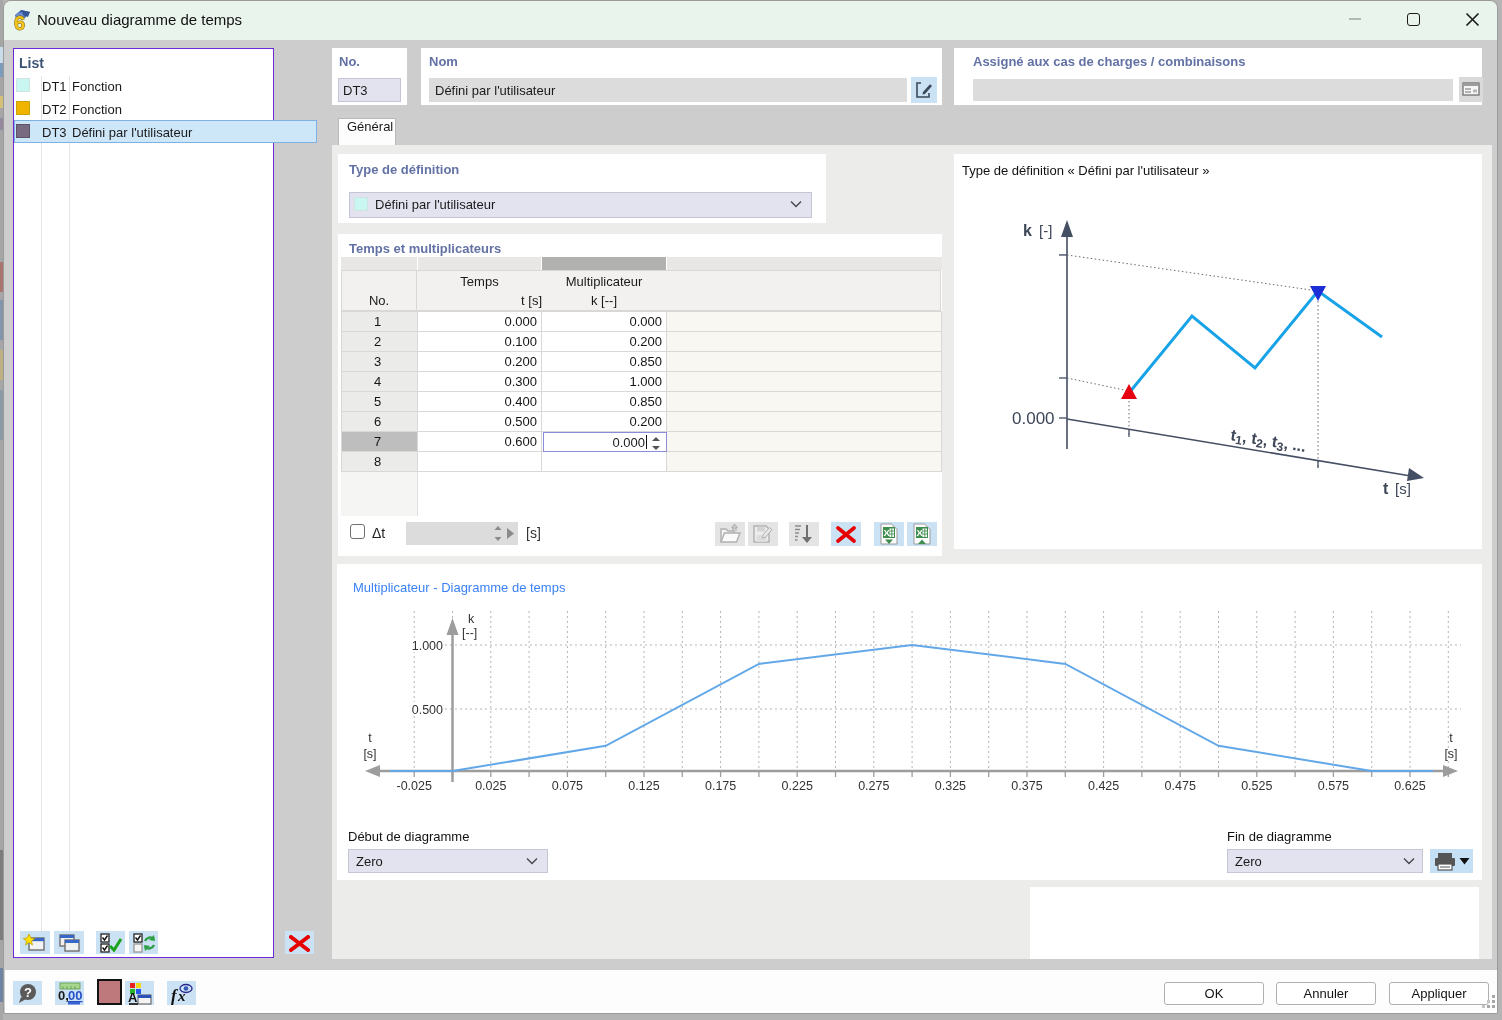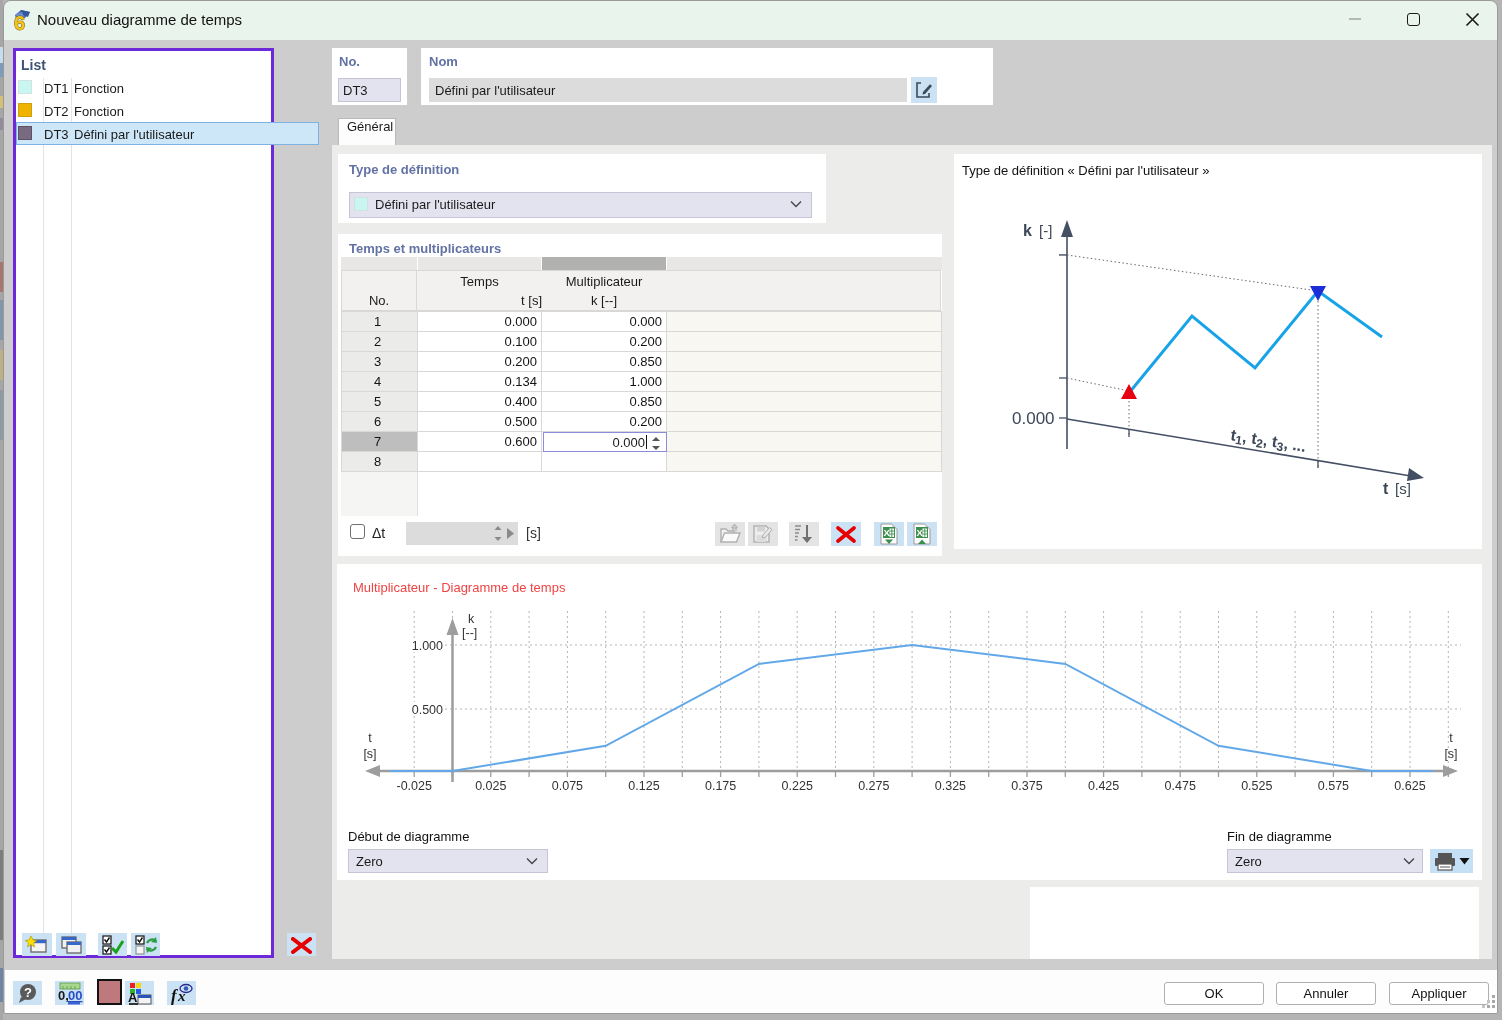--- a/index.html
+++ b/index.html
@@ -38,21 +38,21 @@
       <polygon points="5,6 11,4 13,9 6,11" fill="#6d8fd0"></polygon>
       <text x="3" y="22" font-size="20" font-weight="bold" fill="#f2c31c" stroke="#7a650f" stroke-width="1" paint-order="stroke" font-family="Liberation Sans">6</text>
     </svg>
 
     <div class="abs" style="left:1345px;top:17px;width:12px;height:2px;background:#b3b9b4"></div>
     <div class="abs" style="left:1403px;top:12px;width:13px;height:13px;border:1.6px solid #1a1a1a;border-radius:3px"></div>
     <svg class="abs" style="left:1461px;top:11px" width="15" height="15" viewBox="0 0 15 15">
       <path d="M1.5 1.5 L13.5 13.5 M13.5 1.5 L1.5 13.5" stroke="#1a1a1a" stroke-width="1.6"></path>
     </svg>
 
-    <div class="panel" style="left:9px;top:47px;width:261px;height:910px;border:3px solid #6d28d9">
+    <div class="panel" style="left:9px;top:47px;width:261px;height:910px;border:1px solid #6d28d9">
       <div class="hdrdark" style="position:absolute;left:5px;top:6px">List</div>
       <div class="abs" style="left:27px;top:27px;width:1px;height:855px;background:#e4e4e4"></div>
       <div class="abs" style="left:55px;top:27px;width:1px;height:855px;background:#e4e4e4"></div>
 
       <div class="abs" style="left:2px;top:29px;width:14px;height:14px;background:#c9f6f1;border:1px solid #cfe4e1"></div>
       <div class="abs txt" style="left:28px;top:30px">DT1</div>
       <div class="abs txt" style="left:58px;top:30px">Fonction</div>
       <div class="abs" style="left:2px;top:52px;width:14px;height:14px;background:#f0b400;border:1px solid #caa20e"></div>
       <div class="abs txt" style="left:28px;top:53px">DT2</div>
       <div class="abs txt" style="left:58px;top:53px">Fonction</div>
@@ -96,28 +96,39 @@
       <svg class="abs" style="left:275px;top:886px" width="21" height="17" viewBox="0 0 21 17">
         <path d="M2 2 L19 15 M19 2 L2 15" stroke="#e60000" stroke-width="4" stroke-linecap="round"></path>
       </svg>
     </div>
 
     <div class="panel" style="left:328px;top:47px;width:75px;height:57px">
       <div class="hdr" style="position:absolute;left:7px;top:6px">No.</div>
       <div class="abs lav" style="left:6px;top:30px;width:63px;height:24px"></div>
       <div class="abs txt" style="left:11px;top:35px">DT3</div>
     </div>
-    <div class="panel" style="left:417px;top:47px;width:572px;height:57px">
+    <div class="panel" style="left:417px;top:47px;width:521px;height:57px">
       <div class="hdr" style="position:absolute;left:8px;top:6px">Nom</div>
       <div class="abs greyfield" style="left:8px;top:30px;width:478px;height:24px"></div>
       <div class="abs txt" style="left:14px;top:35px">Défini par l'utilisateur</div>
       <div class="abs bluebtn" style="left:490px;top:29px;width:26px;height:26px"></div>
       <svg class="abs" style="left:494px;top:33px" width="18" height="18" viewBox="0 0 18 18">
         <path d="M6 2 H2 V16 H14 V12" stroke="#3a4a58" stroke-width="1.6" fill="none"></path>
         <path d="M8 11 L15 3.2 L17 5 L10 13 L7.5 13.6 Z" fill="#3a4a58"></path>
+      </svg>
+    </div>
+    <div class="panel" style="left:950px;top:47px;width:528px;height:57px">
+      <div class="hdr" style="position:absolute;left:19px;top:6px">Assigné aux cas de charges / combinaisons</div>
+      <div class="abs greyfield" style="left:19px;top:31px;width:480px;height:22px"></div>
+      <div class="abs" style="left:505px;top:29px;width:24px;height:25px;background:#dadada"></div>
+      <svg class="abs" style="left:508px;top:34px" width="18" height="15" viewBox="0 0 18 15">
+        <rect x="1" y="1" width="16" height="12" fill="#f6f6f6" stroke="#707070" stroke-width="1.3"></rect>
+        <rect x="1" y="1" width="16" height="3" fill="#9c9c9c"></rect>
+        <path d="M3 7 H9 M3 10 H9" stroke="#707070" stroke-width="1.2"></path>
+        <rect x="11" y="7.5" width="4" height="3" fill="#b9b9b9"></rect>
       </svg>
     </div>
 
     <div class="abs" style="left:328px;top:144px;width:1160px;height:814px;background:#ececeb"></div>
     <div class="abs" style="left:334px;top:117px;width:58px;height:27px;background:#fdfdfd;border:1px solid #b9b9b9;border-bottom:none"></div>
     <div class="abs txt" style="left:343px;top:118px">Général</div>
 
     <div class="panel" style="left:334px;top:153px;width:488px;height:69px">
       <div class="hdr" style="position:absolute;left:11px;top:8px">Type de définition</div>
       <div class="abs lav" style="left:11px;top:38px;width:463px;height:26px"></div>
@@ -169,21 +180,21 @@
               <td class="cream"></td>
             </tr>
         <tr>
               <td class="rowhdr">3</td>
               <td class="valcell">0.200</td>
               <td class="valcell">0.850</td>
               <td class="cream"></td>
             </tr>
         <tr>
               <td class="rowhdr">4</td>
-              <td class="valcell">0.134</td>
+              <td class="valcell">0.300</td>
               <td class="valcell">1.000</td>
               <td class="cream"></td>
             </tr>
         <tr>
               <td class="rowhdr">5</td>
               <td class="valcell">0.400</td>
               <td class="valcell">0.850</td>
               <td class="cream"></td>
             </tr>
         <tr>
@@ -304,21 +315,21 @@
         <polygon points="356,132 372,132 364,147" fill="#1b2ed8"></polygon>
         <g transform="rotate(9 276 286)" fill="#3d4758" font-family="Liberation Sans">
           <text x="276" y="286" font-size="16" font-weight="bold">t<tspan font-size="12" dy="3">1</tspan><tspan dy="-3">, t</tspan><tspan font-size="12" dy="3">2</tspan><tspan dy="-3">, t</tspan><tspan font-size="12" dy="3">3</tspan><tspan dy="-3">, ...</tspan></text>
         </g>
         <text x="429" y="340" font-size="16" font-weight="bold" fill="#3d4758" font-family="Liberation Sans">t</text>
         <text x="441" y="340" font-size="15" fill="#3d4758" font-family="Liberation Sans">[s]</text>
       </svg>
     </div>
 
     <div class="panel" style="left:333px;top:563px;width:1145px;height:316px">
-      <div class="abs" style="left:16px;top:16px;font-size:13px;color:#ef4444">Multiplicateur - Diagramme de temps</div>
+      <div class="abs" style="left:16px;top:16px;font-size:13px;color:#3b82f6">Multiplicateur - Diagramme de temps</div>
       <svg class="abs" style="left:0;top:0" width="1145" height="316" viewBox="0 0 1145 316">
         <g id="vgrid" stroke="#b4b4b4" stroke-width="1" stroke-dasharray="2,3">
             <line x1="77.2" y1="47" x2="77.2" y2="207"></line>
             <line x1="115.5" y1="47" x2="115.5" y2="207"></line>
             <line x1="153.8" y1="47" x2="153.8" y2="207"></line>
             <line x1="192.1" y1="47" x2="192.1" y2="207"></line>
             <line x1="230.4" y1="47" x2="230.4" y2="207"></line>
             <line x1="268.7" y1="47" x2="268.7" y2="207"></line>
             <line x1="307.0" y1="47" x2="307.0" y2="207"></line>
             <line x1="345.3" y1="47" x2="345.3" y2="207"></line>

